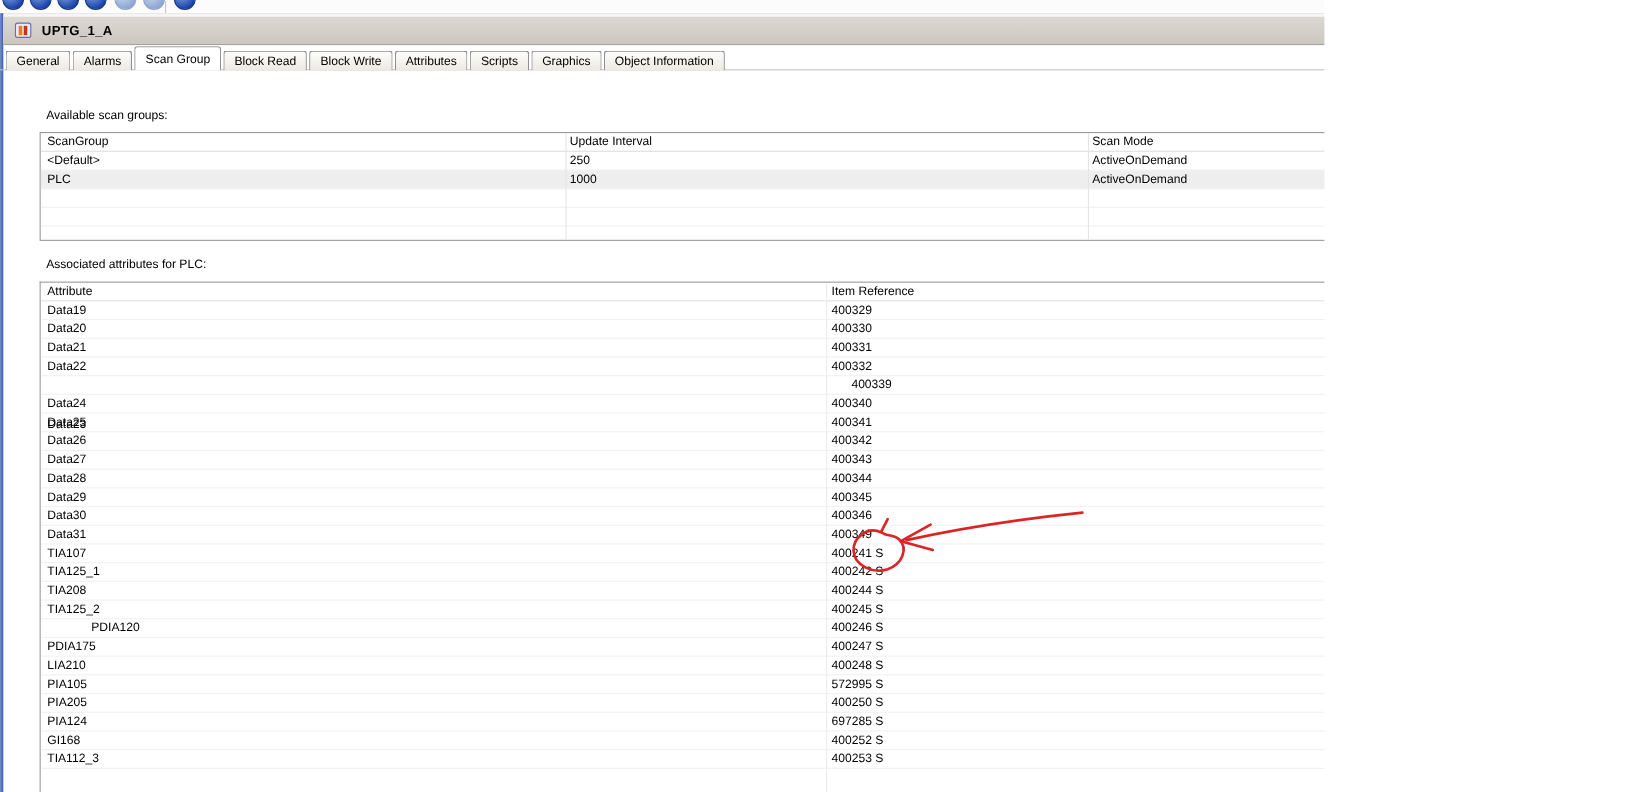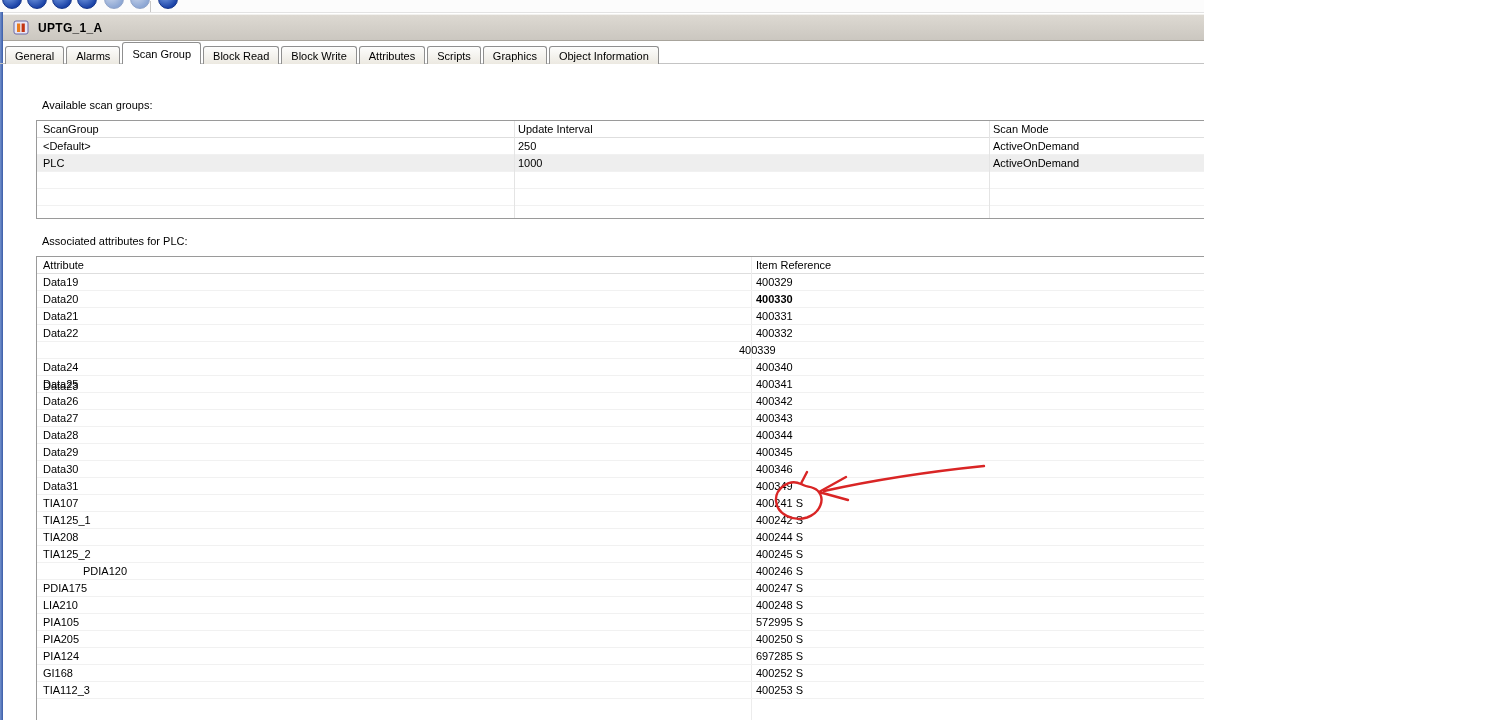--- a/index.html
+++ b/index.html
@@ -203,33 +203,33 @@
         <div class="hcell" style="left: 719px;">Item Reference</div>
       </div>
     <div class="v-div" style="left:714px"></div>
     <div class="tbody" id="t2-body">
         <div class="trow">
           <div class="cell" style="left: 6px;">Data19</div>
           <div class="cell" style="left: 719px;">400329</div>
         </div>
         <div class="trow">
           <div class="cell" style="left: 6px;">Data20</div>
-          <div class="cell" style="left: 719px; font-weight: bold;">400330</div>
+          <div class="cell" style="left: 719px;">400330</div>
         </div>
         <div class="trow">
           <div class="cell" style="left: 6px;">Data21</div>
           <div class="cell" style="left: 719px;">400331</div>
         </div>
         <div class="trow">
           <div class="cell" style="left: 6px;">Data22</div>
           <div class="cell" style="left: 719px;">400332</div>
         </div>
         <div class="trow">
           <div class="cell" style="left: 6px; margin-top: 36px;">Data23</div>
-          <div class="cell" style="left: 702px; text-align: right;">400339</div>
+          <div class="cell" style="left: 737px; text-align: right;">400339</div>
         </div>
         <div class="trow">
           <div class="cell" style="left: 6px;">Data24</div>
           <div class="cell" style="left: 719px;">400340</div>
         </div>
         <div class="trow">
           <div class="cell" style="left: 6px;">Data25</div>
           <div class="cell" style="left: 719px;">400341</div>
         </div>
         <div class="trow">

